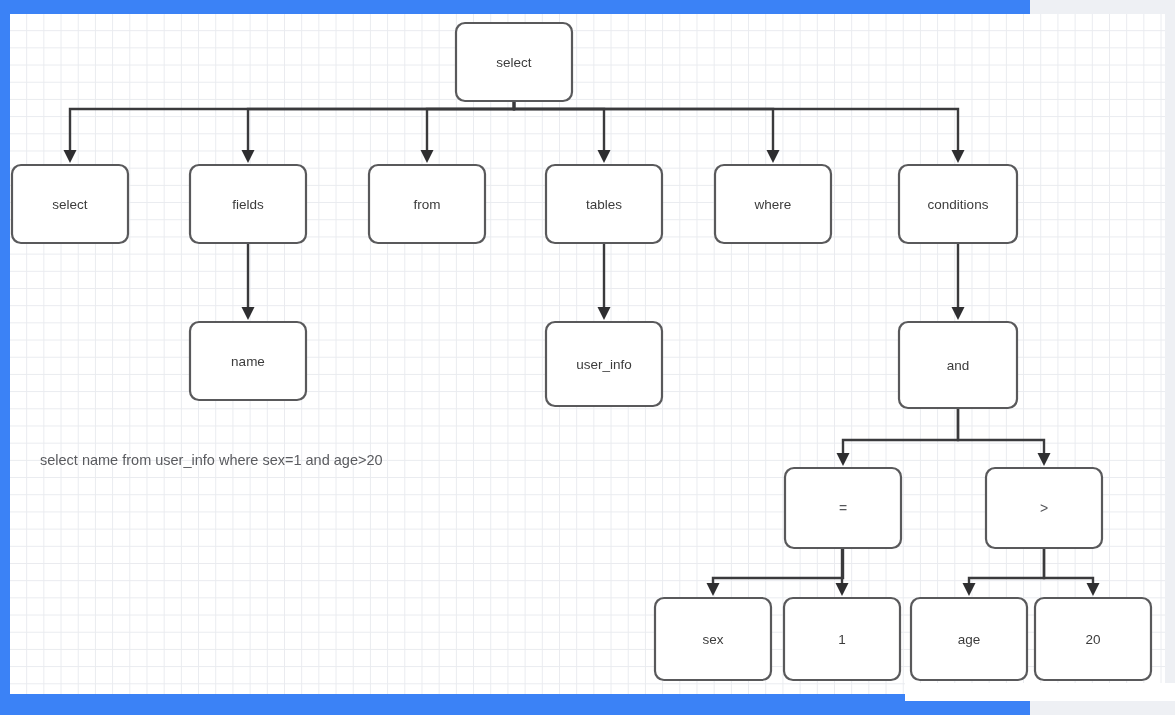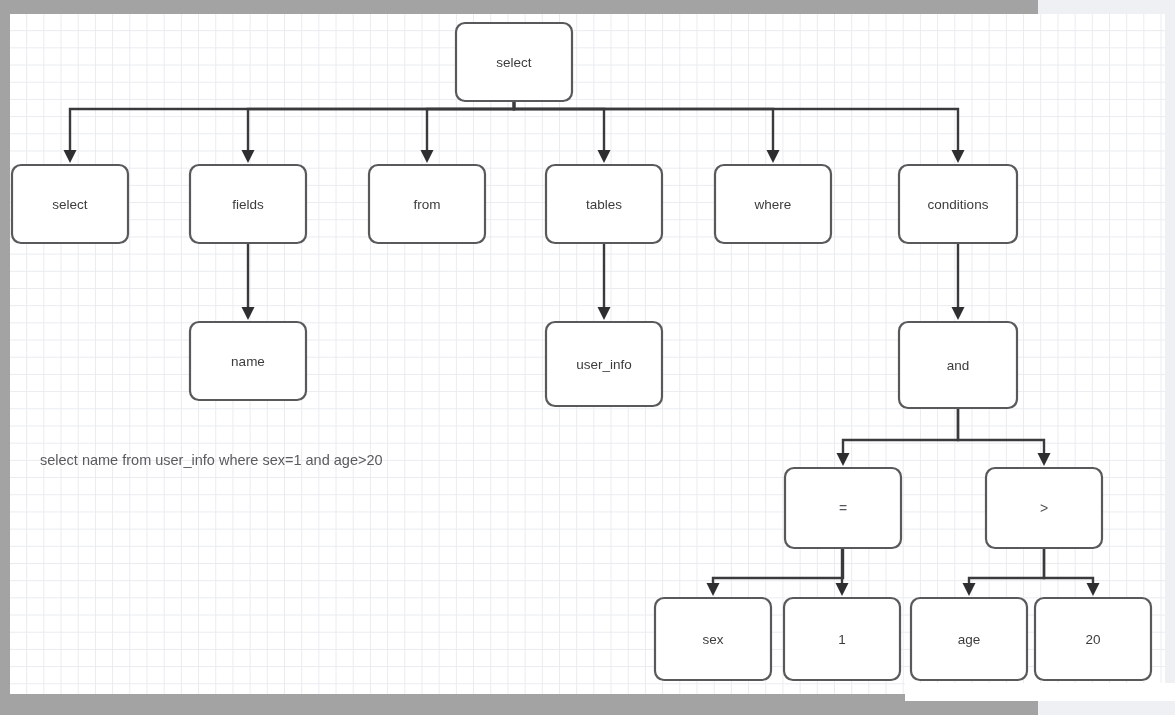--- a/index.html
+++ b/index.html
@@ -10,22 +10,21 @@
     width: 1175px;
     height: 715px;
     overflow: hidden;
     font-family: "Liberation Sans", sans-serif;
   }
 
   #app {
     position: relative;
     width: 1030px;
     height: 715px;
-    background: #a3a3a3;
-    padding-left: 8px;
+    background: #3b82f6;
   }
 
   
   #canvas {
     position: absolute;
     left: 10px;
     top: 14px;
     width: 1155px;
     height: 680px;
     background-color: #ffffff;

